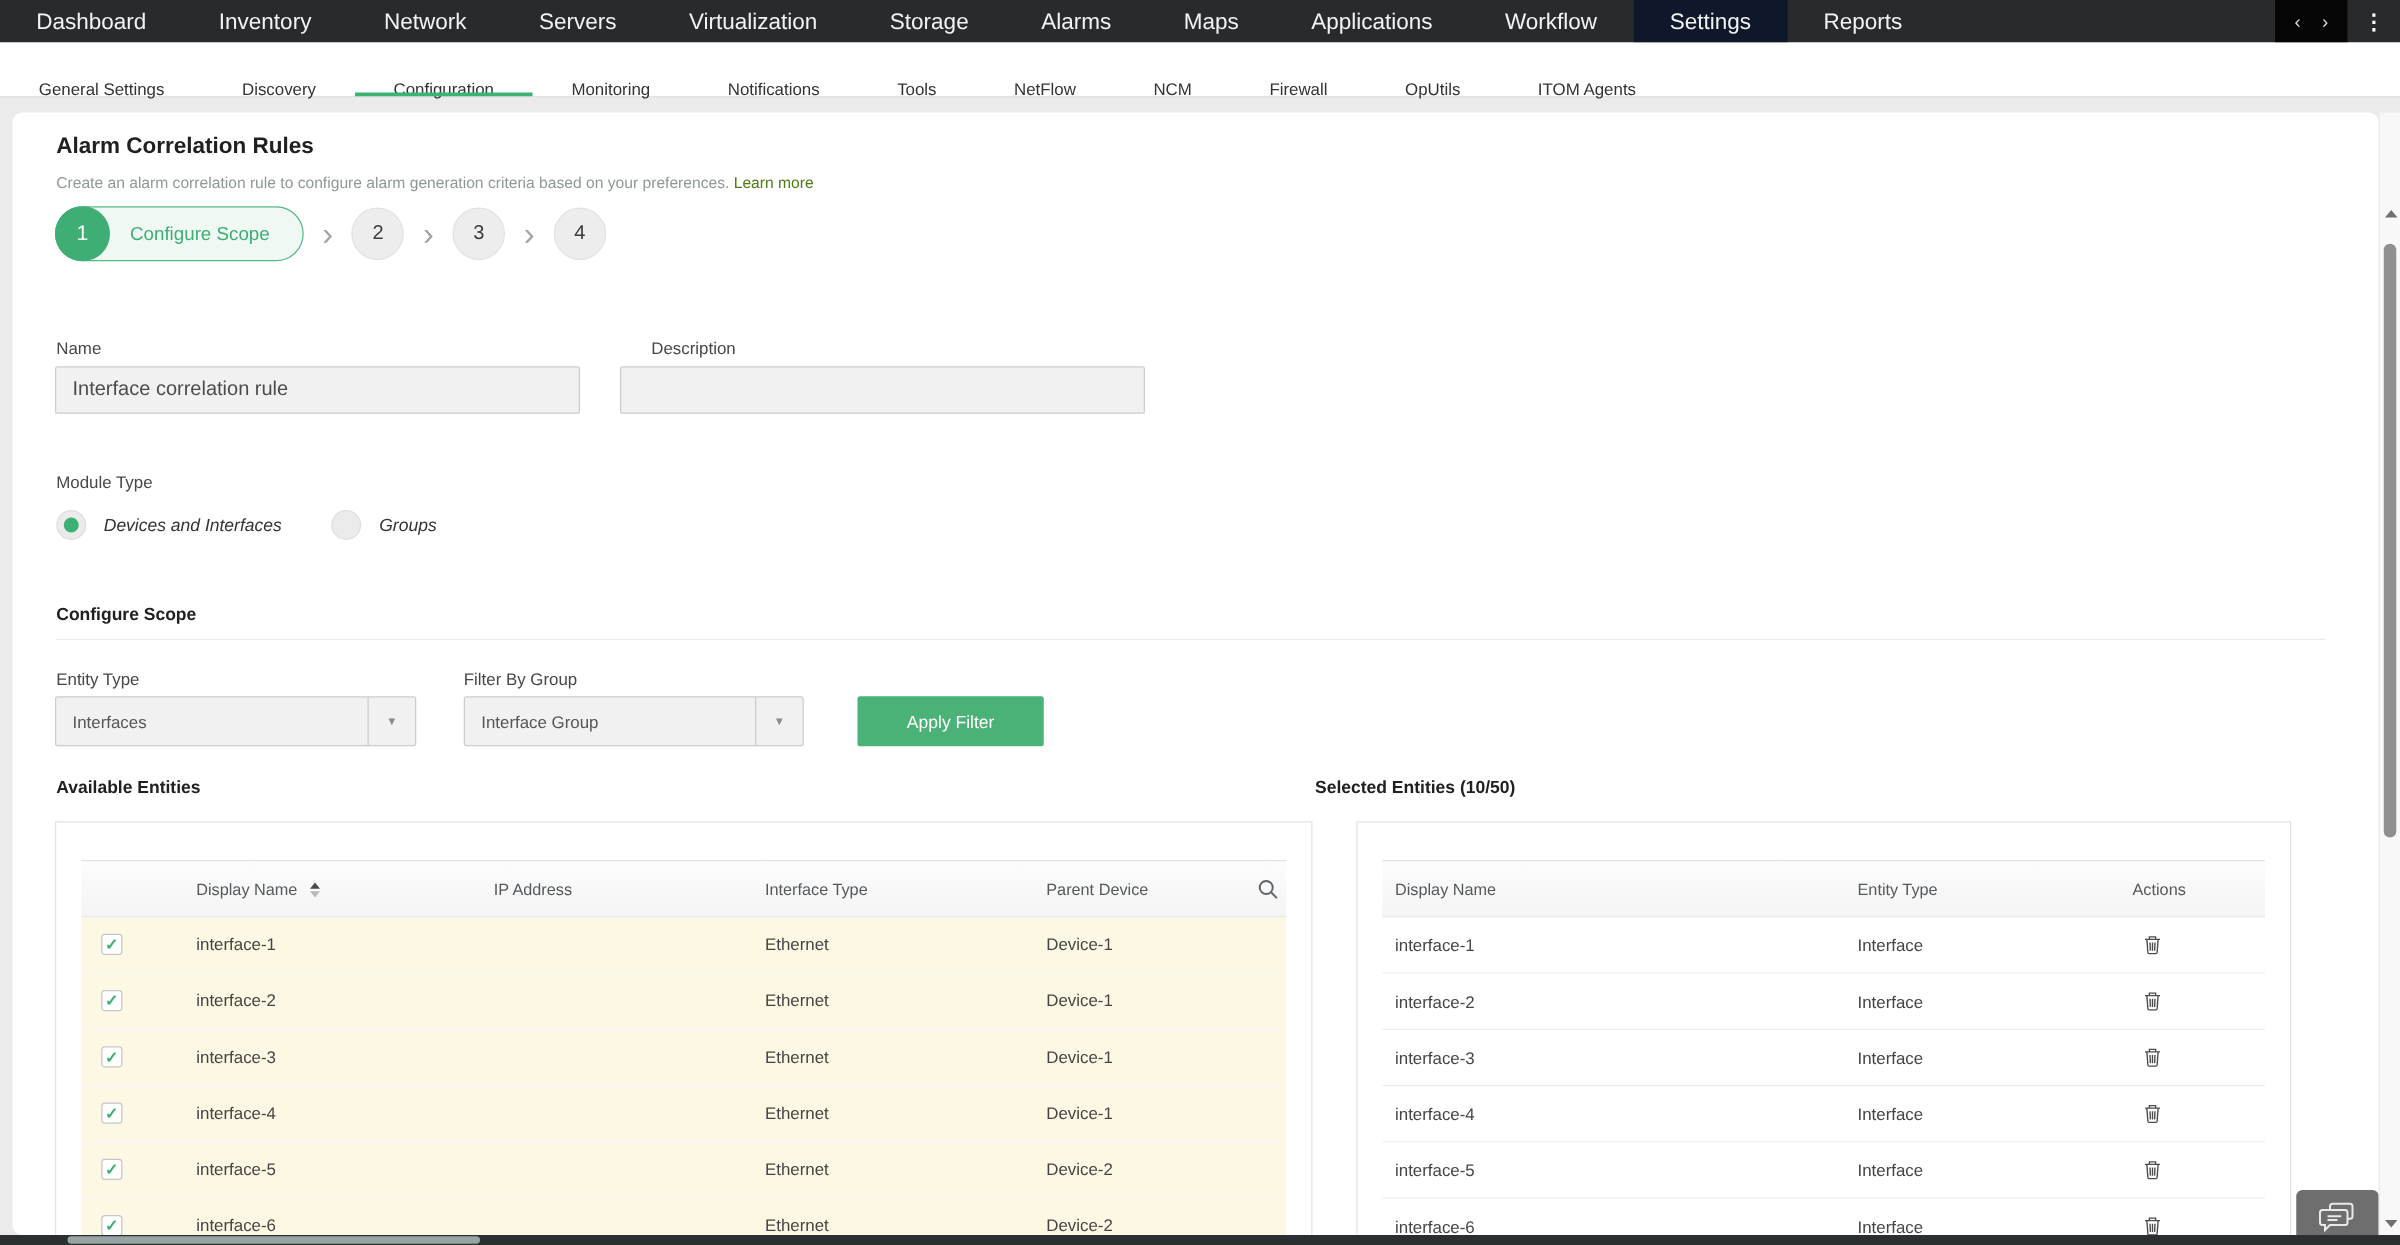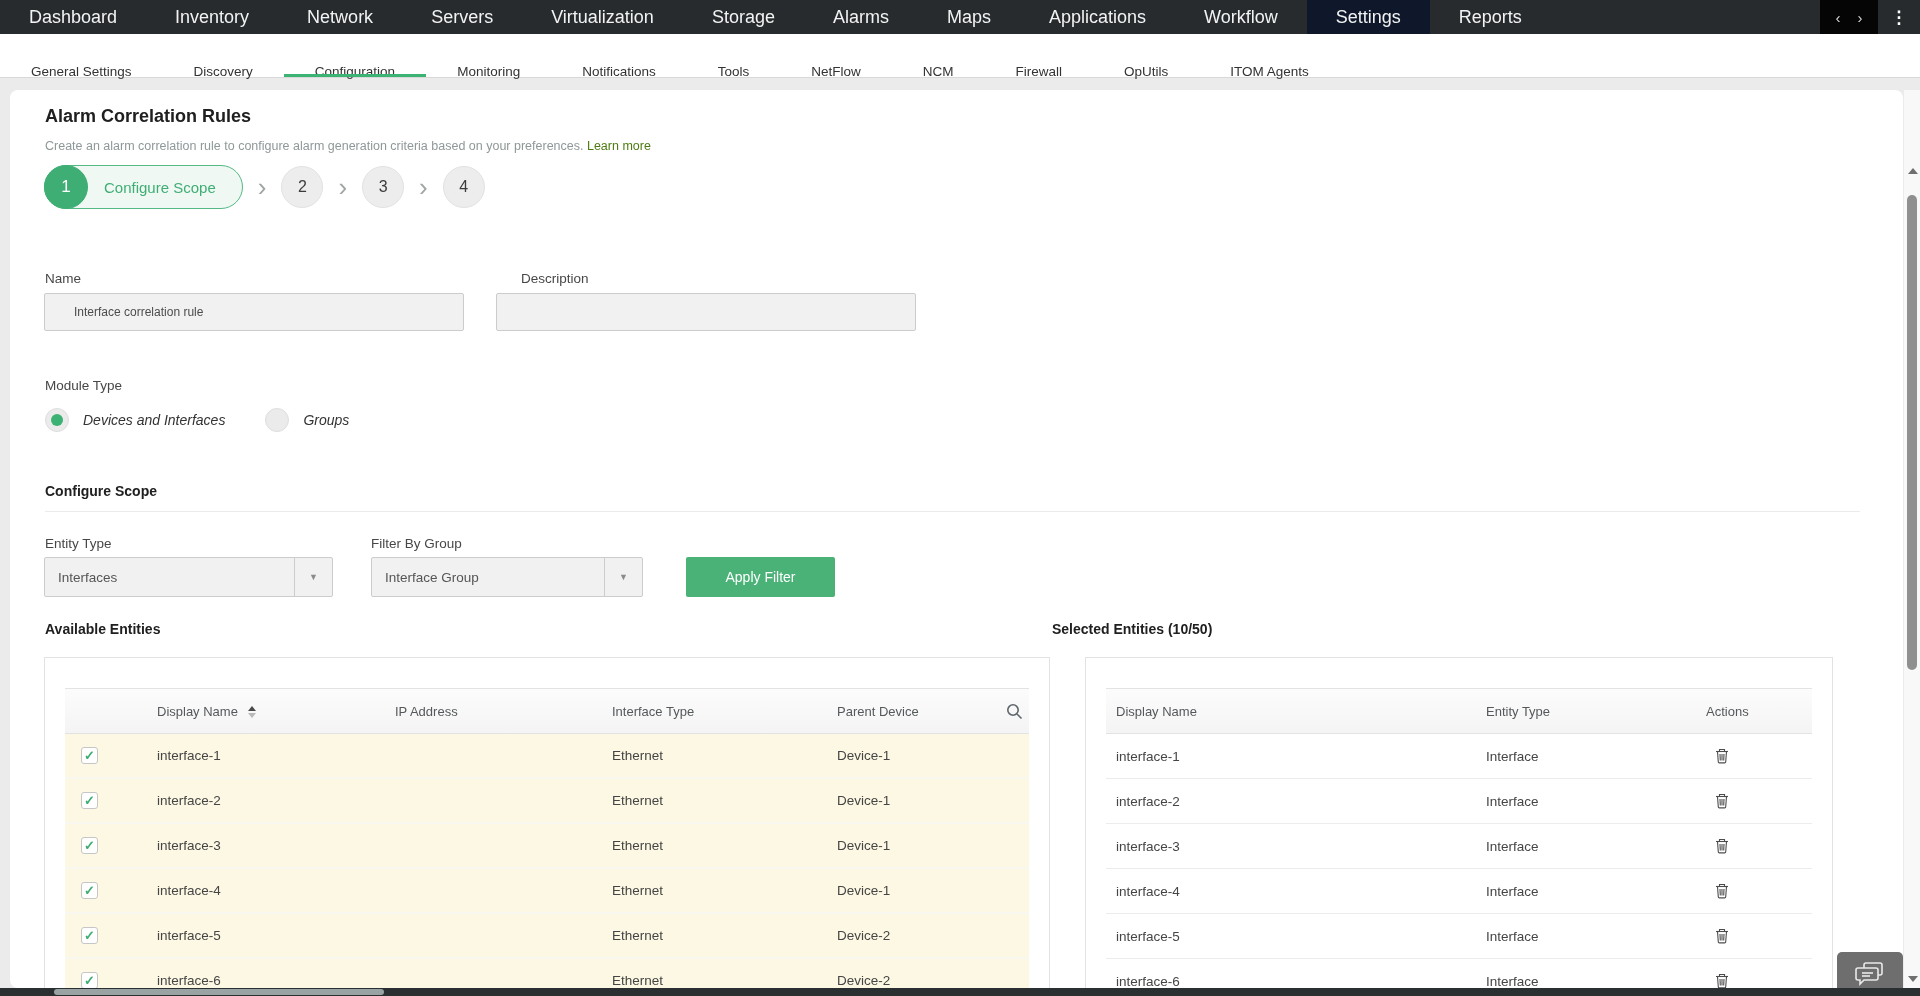--- a/index.html
+++ b/index.html
@@ -44,21 +44,21 @@
   .step-num { width:42px; height:42px; border-radius:50%; background:#ededed; border:1px solid #e2e2e2;
     color:#3c3c3c; font-size:16px; display:flex; align-items:center; justify-content:center; }
   .pill-active .step-num { width:44px; height:44px; margin:-1px 0 -1px -1px; background:#3fae74;
     border-color:#3fae74; color:#fff; font-size:17px; }
   .step-label { padding:0 26px 0 16px; color:#3fae75; font-size:15px; }
   .step-label:empty { display:none; }
 
   
   .field-label { position:absolute; font-size:13.5px; color:#474747; }
   .input { position:absolute; height:38px; background:#f1f1f1; border:1px solid #ccc; border-radius:2px;
-    font-size:12px; color:#4c4c4c; padding:0 29px; font-family:inherit; }
+    font-size:16px; color:#4c4c4c; padding:0 13px; font-family:inherit; }
   #name-input { left:34px; top:203px; width:420px; }
   #desc-input { left:486px; top:203px; width:420px; }
 
   .radios { position:absolute; left:35px; top:318px; display:flex; gap:40px;font-style:italic; }
   .radio { display:flex; align-items:center; gap:14px; font-size:14px; color:#333; cursor:pointer; }
   .radio-circle { width:24px; height:24px; border-radius:50%; background:#ebebeb; border:1px solid #dedede;
     position:relative; }
   .radio-circle.radio-on::after { content:""; position:absolute; left:5px; top:5px; width:12px; height:12px;
     border-radius:50%; background:#3bb173; }
 

